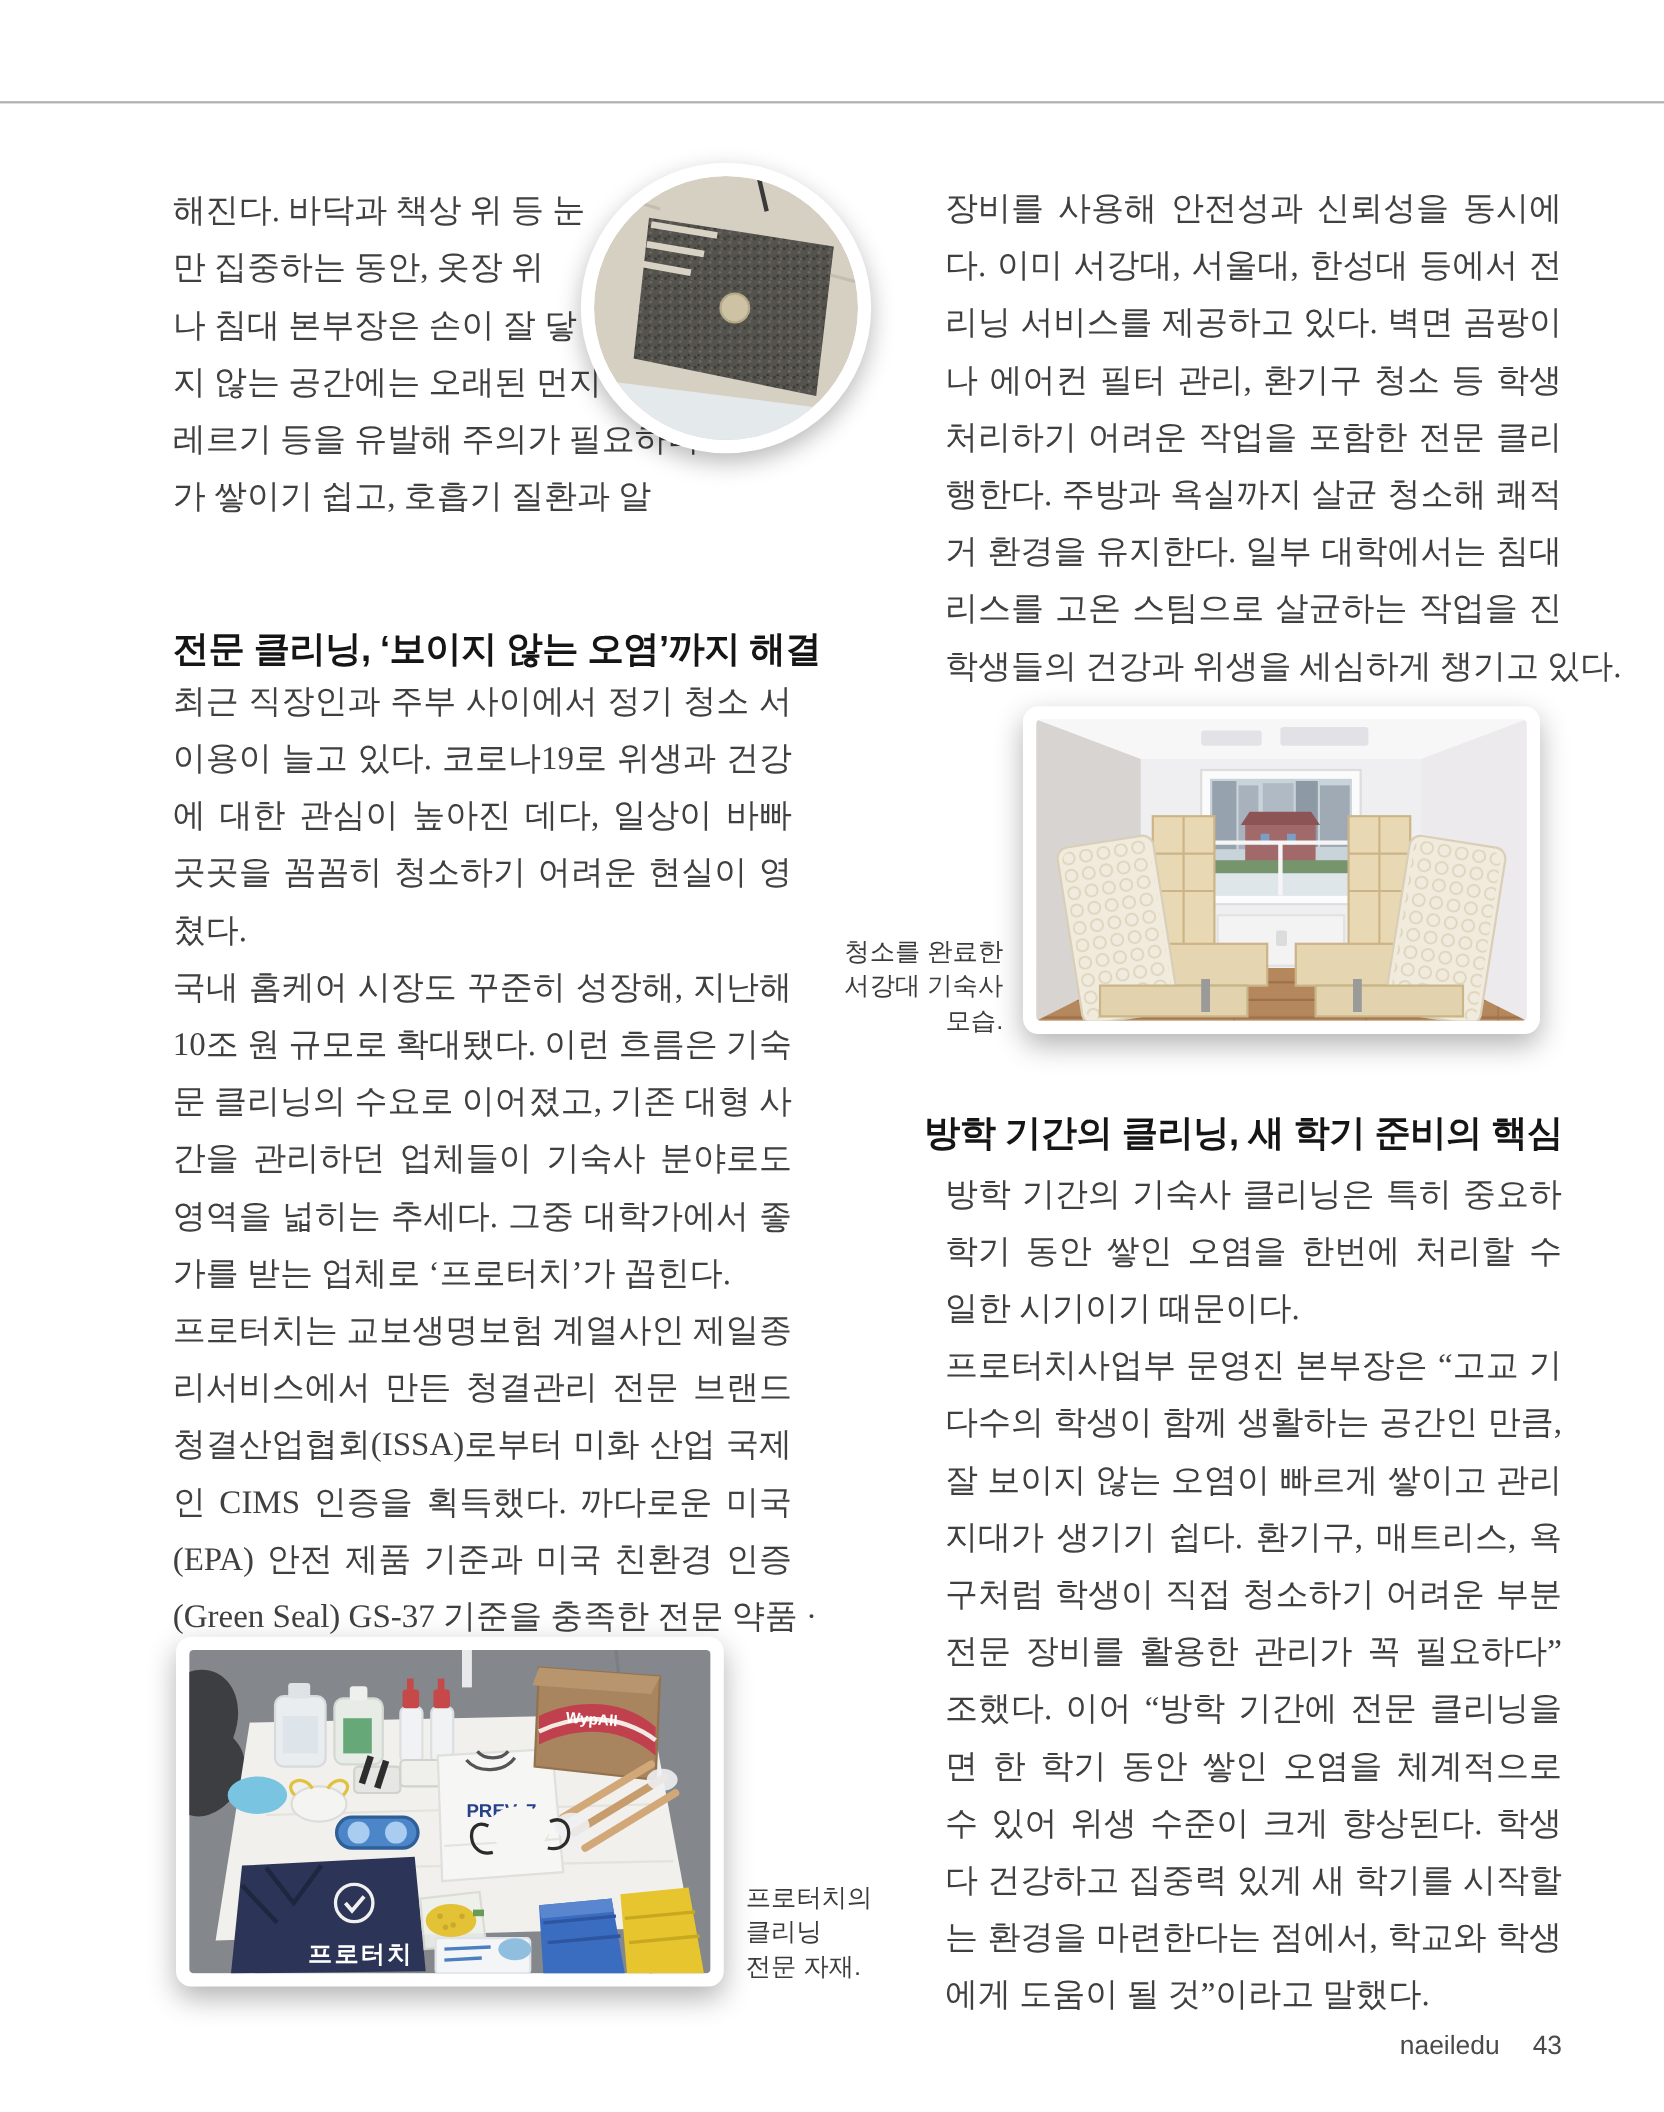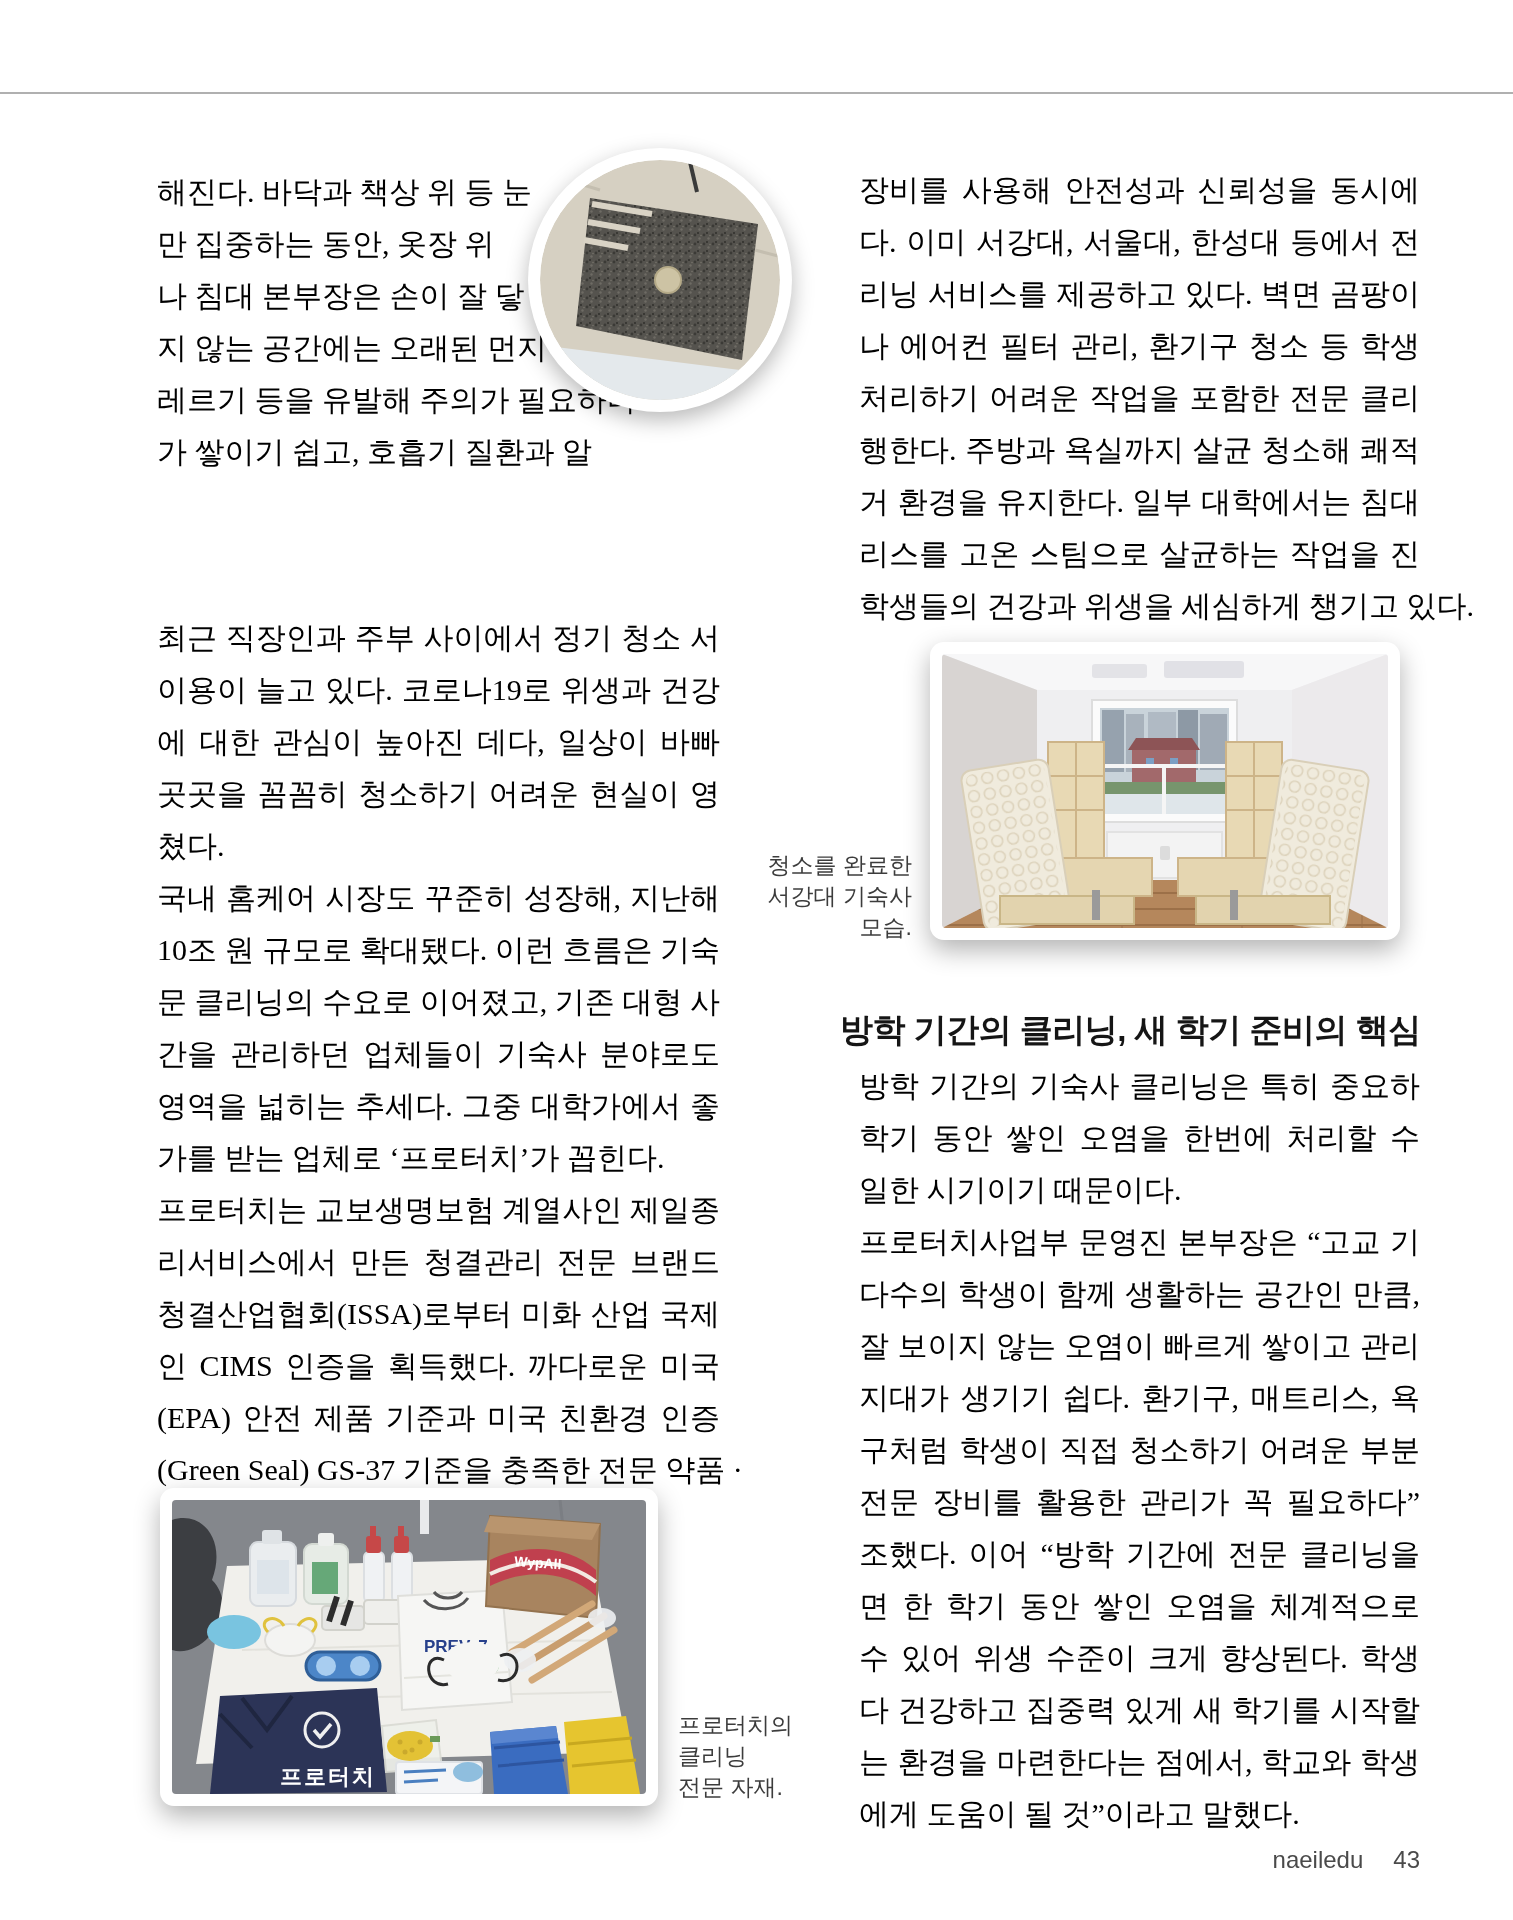--- a/index.html
+++ b/index.html
@@ -1,21 +1,21 @@
 <!DOCTYPE html>
 <html><head>
 <meta charset="utf-8">
 <style>
   html,body{margin:0;padding:0;background:#ffffff;}
   .page{position:relative;width:1513px;height:1920px;background:#ffffff;overflow:hidden;
         font-family:"Liberation Serif","DejaVu Serif",serif;}
   .rule{position:absolute;top:92px;left:0;width:1513px;height:2px;background:#b0b0b0;}
 
   
-  .textcol{position:absolute;color:#000000;}
+  .textcol{position:absolute;color:#404040;}
   .textcol .tline{height:52px;line-height:52px;font-size:30px;white-space:nowrap;}
   .textcol .tline.just{white-space:normal;text-align:justify;text-align-last:justify;overflow:hidden;}
 
   .heading{position:absolute;font-family:"Liberation Sans","DejaVu Sans",sans-serif;
            font-weight:bold;font-size:33px;color:#151515;letter-spacing:-0.5px;white-space:nowrap;}
 
   .caption{position:absolute;font-family:"Liberation Sans","DejaVu Sans",sans-serif;color:#3c3c3c;}
   .caption .tline{height:31px;line-height:31px;font-size:23px;white-space:nowrap;}
   .caption.right .tline{text-align:right;}
 
@@ -72,20 +72,21 @@
         </g>
         <circle cx="128" cy="120" r="13" fill="#cdc3a4" stroke="#b5aa88" stroke-width="2"></circle>
         <g stroke="#c4beb0" stroke-width="3">
           <line x1="20" y1="18" x2="60" y2="30"></line>
           <line x1="215" y1="90" x2="238" y2="96"></line>
         </g>
       </g>
     </svg>
   </div>
 
+  <div class="heading" style="left:157px;top:568px">전문 클리닝, ‘보이지 않는 오염’까지 해결</div>
   <div class="textcol" style="left:157px;top:612px;width:563px">
       <div class="tline just">최근 직장인과 주부 사이에서 정기 청소 서비스</div>
       <div class="tline just">이용이 늘고 있다. 코로나19로 위생과 건강 관리</div>
       <div class="tline just">에 대한 관심이 높아진 데다, 일상이 바빠 집 안</div>
       <div class="tline just">곳곳을 꼼꼼히 청소하기 어려운 현실이 영향을 미</div>
       <div class="tline">쳤다.</div>
       <div class="tline just">국내 홈케어 시장도 꾸준히 성장해, 지난해엔 약</div>
       <div class="tline just">10조 원 규모로 확대됐다. 이런 흐름은 기숙사 전</div>
       <div class="tline just">문 클리닝의 수요로 이어졌고, 기존 대형 사무 공</div>
       <div class="tline just">간을 관리하던 업체들이 기숙사 분야로도 서비스</div>

